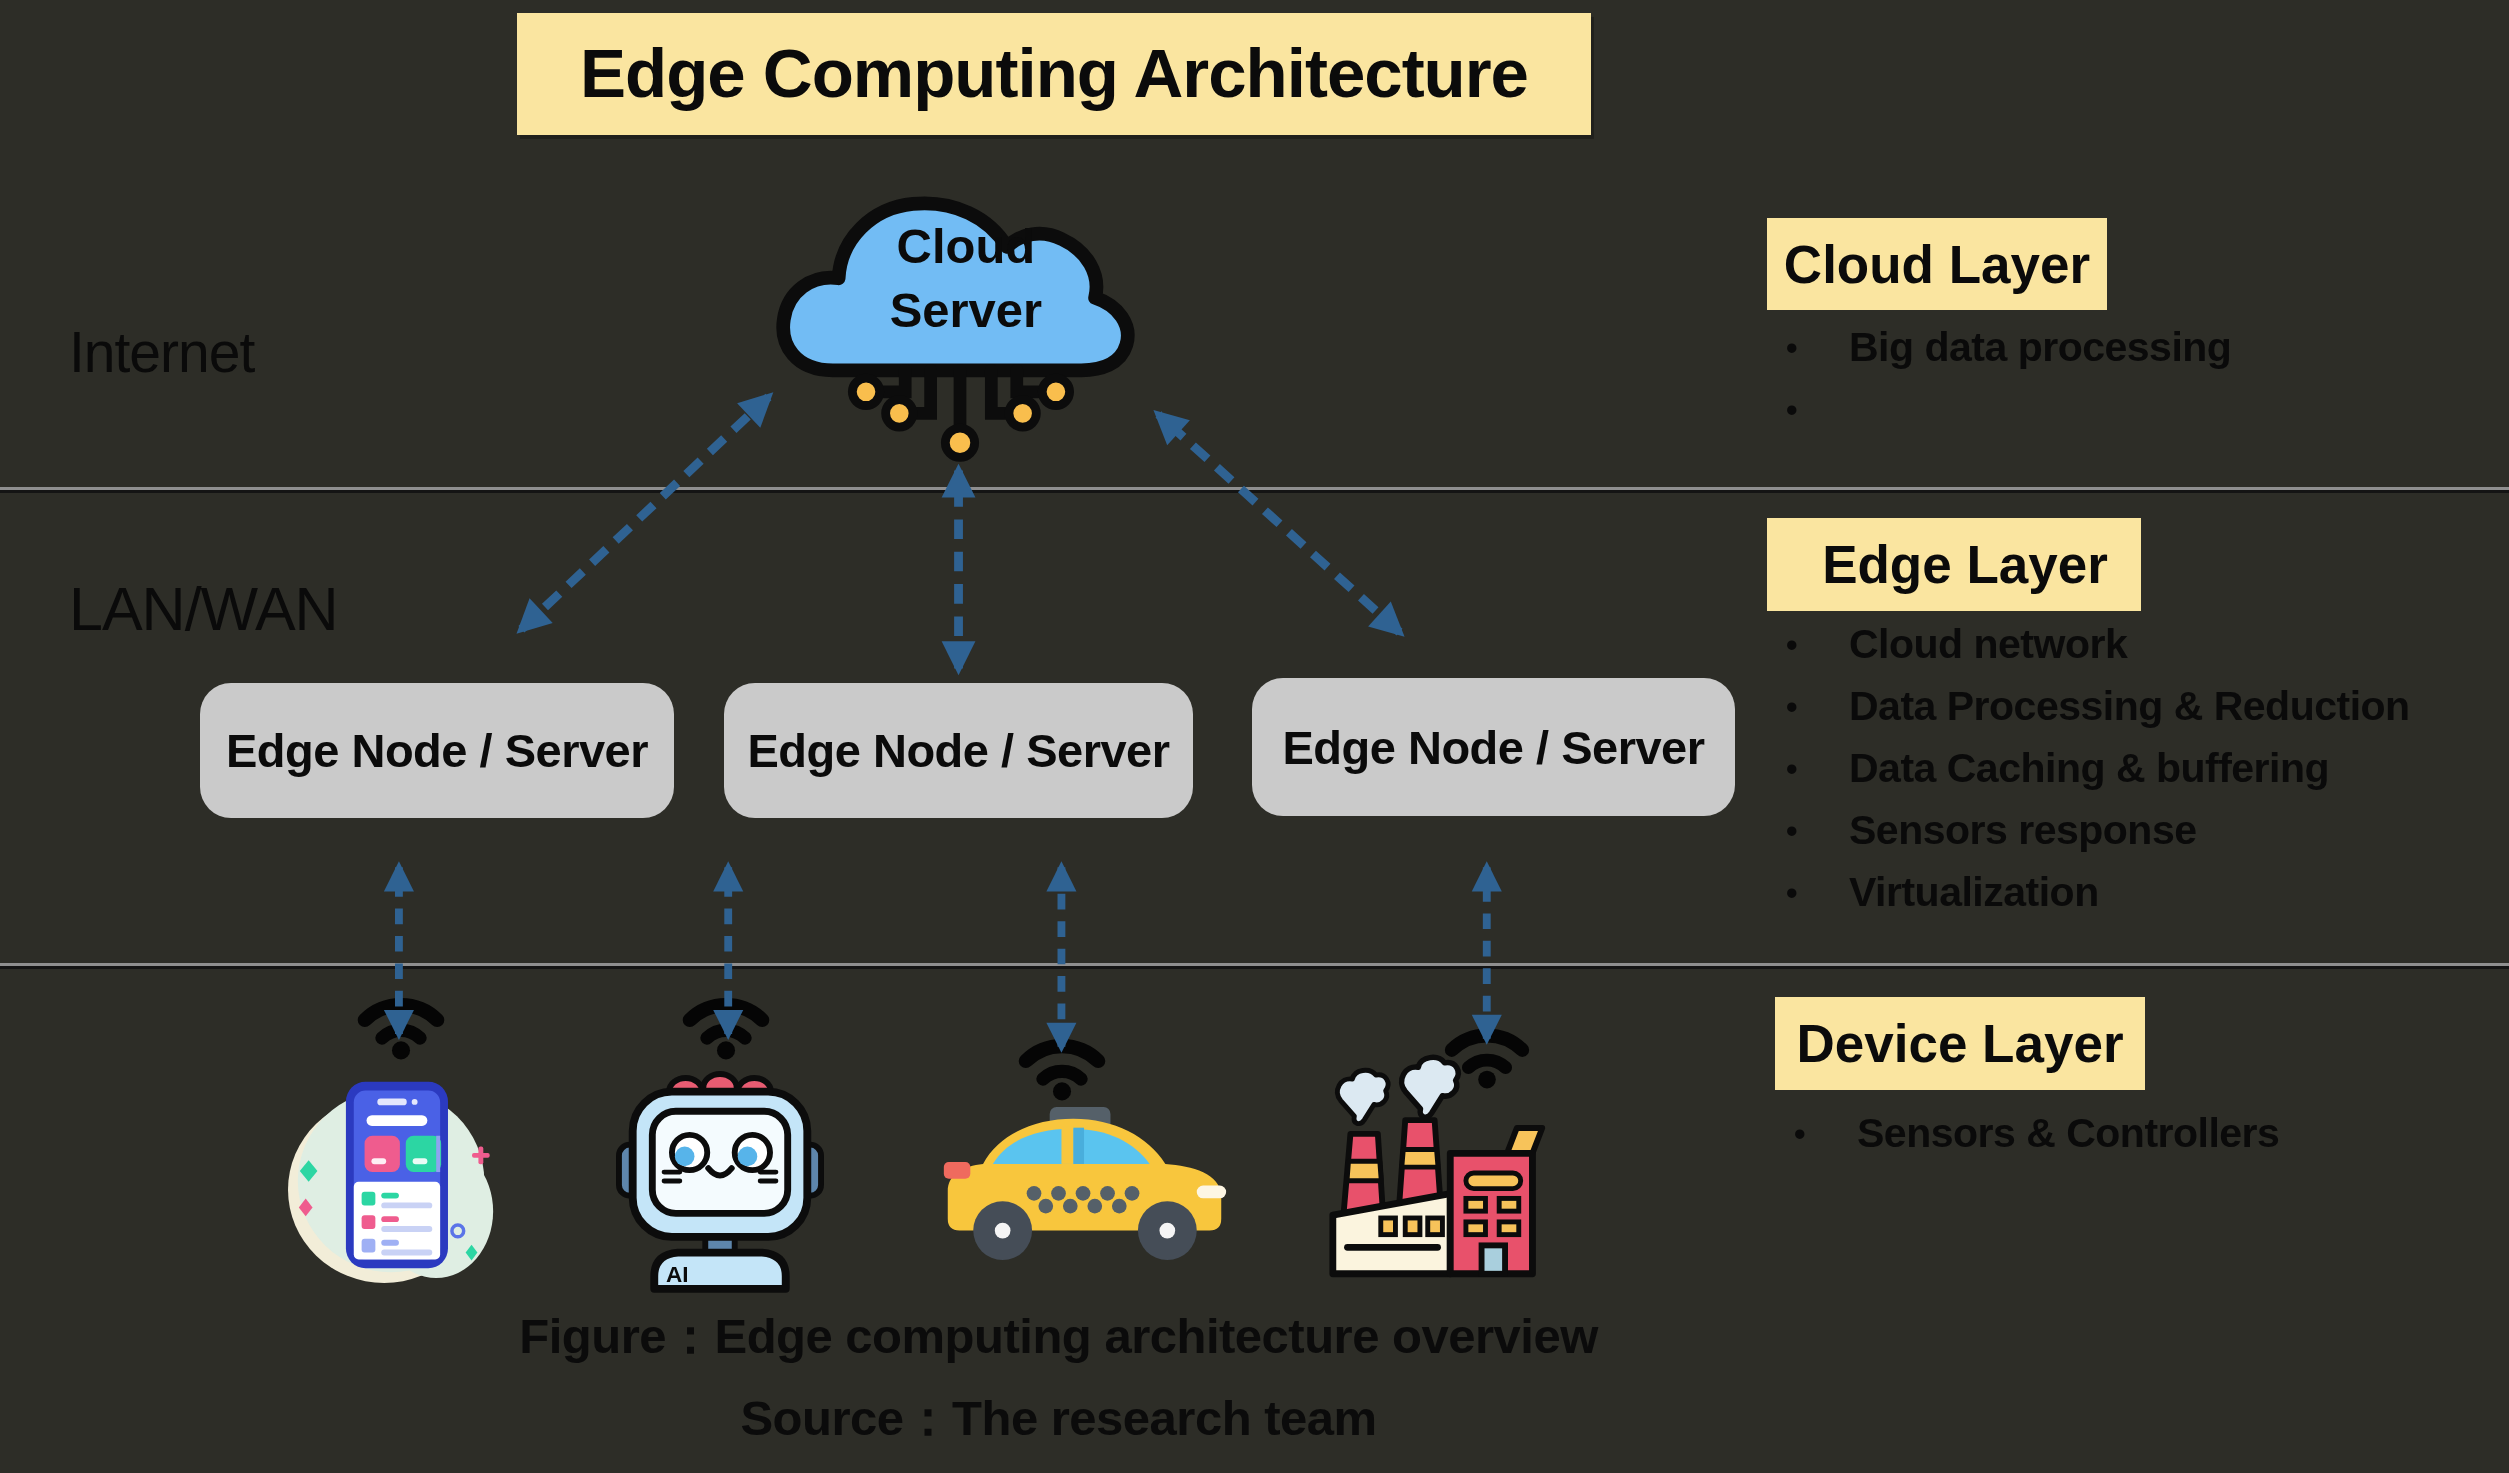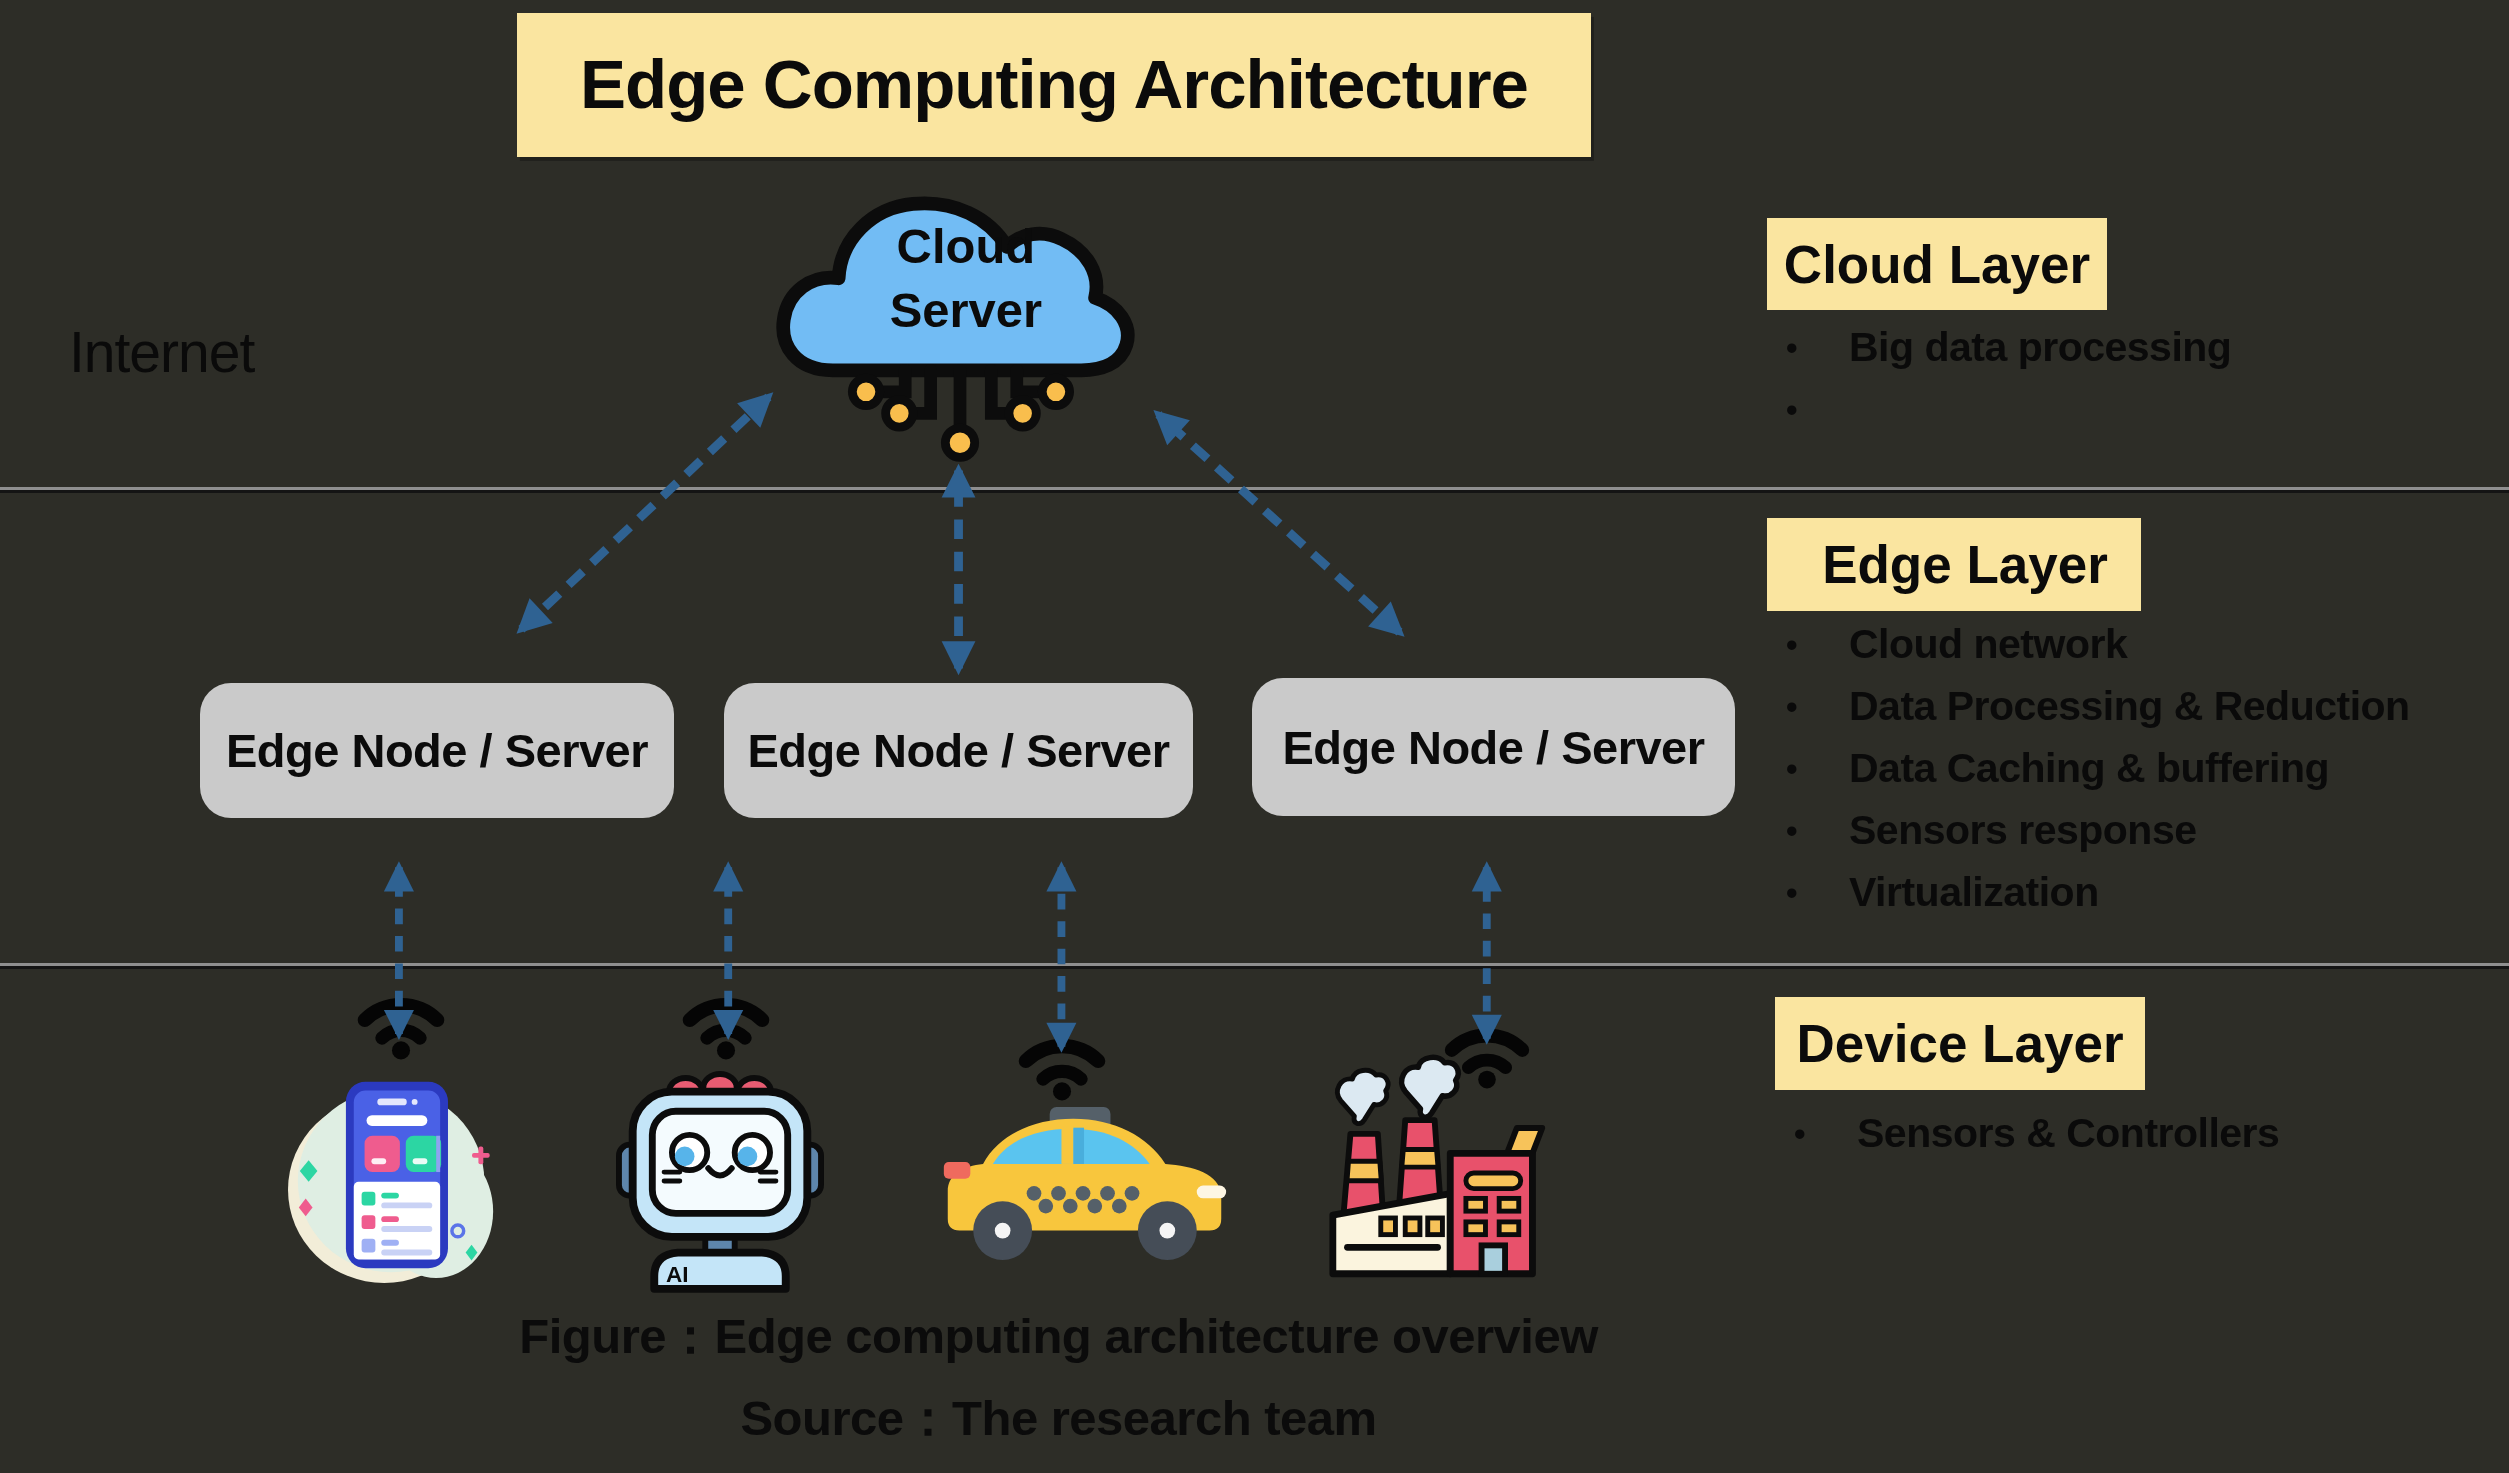--- a/index.html
+++ b/index.html
@@ -12,21 +12,21 @@
   }
   *{margin:0;padding:0;box-sizing:border-box;}
   body{background:#1a1a16;font-family:"Liberation Sans","DejaVu Sans",sans-serif;}
   .canvas{
     position:relative;width:2509px;height:1473px;overflow:hidden;
     background:var(--background);
   }
   .abs{position:absolute;}
   
   .title-box{
-    left:517px;top:12.7px;width:1074px;height:144px;
+    left:517px;top:12.7px;width:1074px;height:122px;
     background:var(--highlight);
     display:flex;align-items:center;justify-content:center;
     font-size:69px;font-weight:700;color:var(--ink);letter-spacing:-1px;
     box-shadow:2.9px 3.9px 0 rgba(0,0,0,.28);
   }
   
   .divider{
     left:0;width:2509px;height:5.9px;
     background:linear-gradient(to bottom,#8f8f8f 0,#8f8f8f 2.9px,#141414 2.9px,#141414 5.9px);
   }
@@ -82,20 +82,21 @@
 <body>
 
 <div class="canvas">
 
   <div class="abs divider divider-1"></div>
   <div class="abs divider divider-2"></div>
 
   <div class="abs title-box">Edge Computing Architecture</div>
 
   <div class="abs net-label net-internet">Internet</div>
+  <div class="abs net-label net-lanwan">LAN/WAN</div>
 
   <svg class="abs" style="left:772px;top:153px" width="376" height="323" viewBox="0 0 384 330">
     <path class="cloud-body" d="M 62 222
       C 24 222 8 196 12 170
       C 16 142 40 124 68 128
       C 70 88 102 56 144 52
       C 186 48 222 66 240 96
       C 254 82 276 78 296 88
       C 322 100 336 124 330 148
       C 354 156 368 176 362 196

